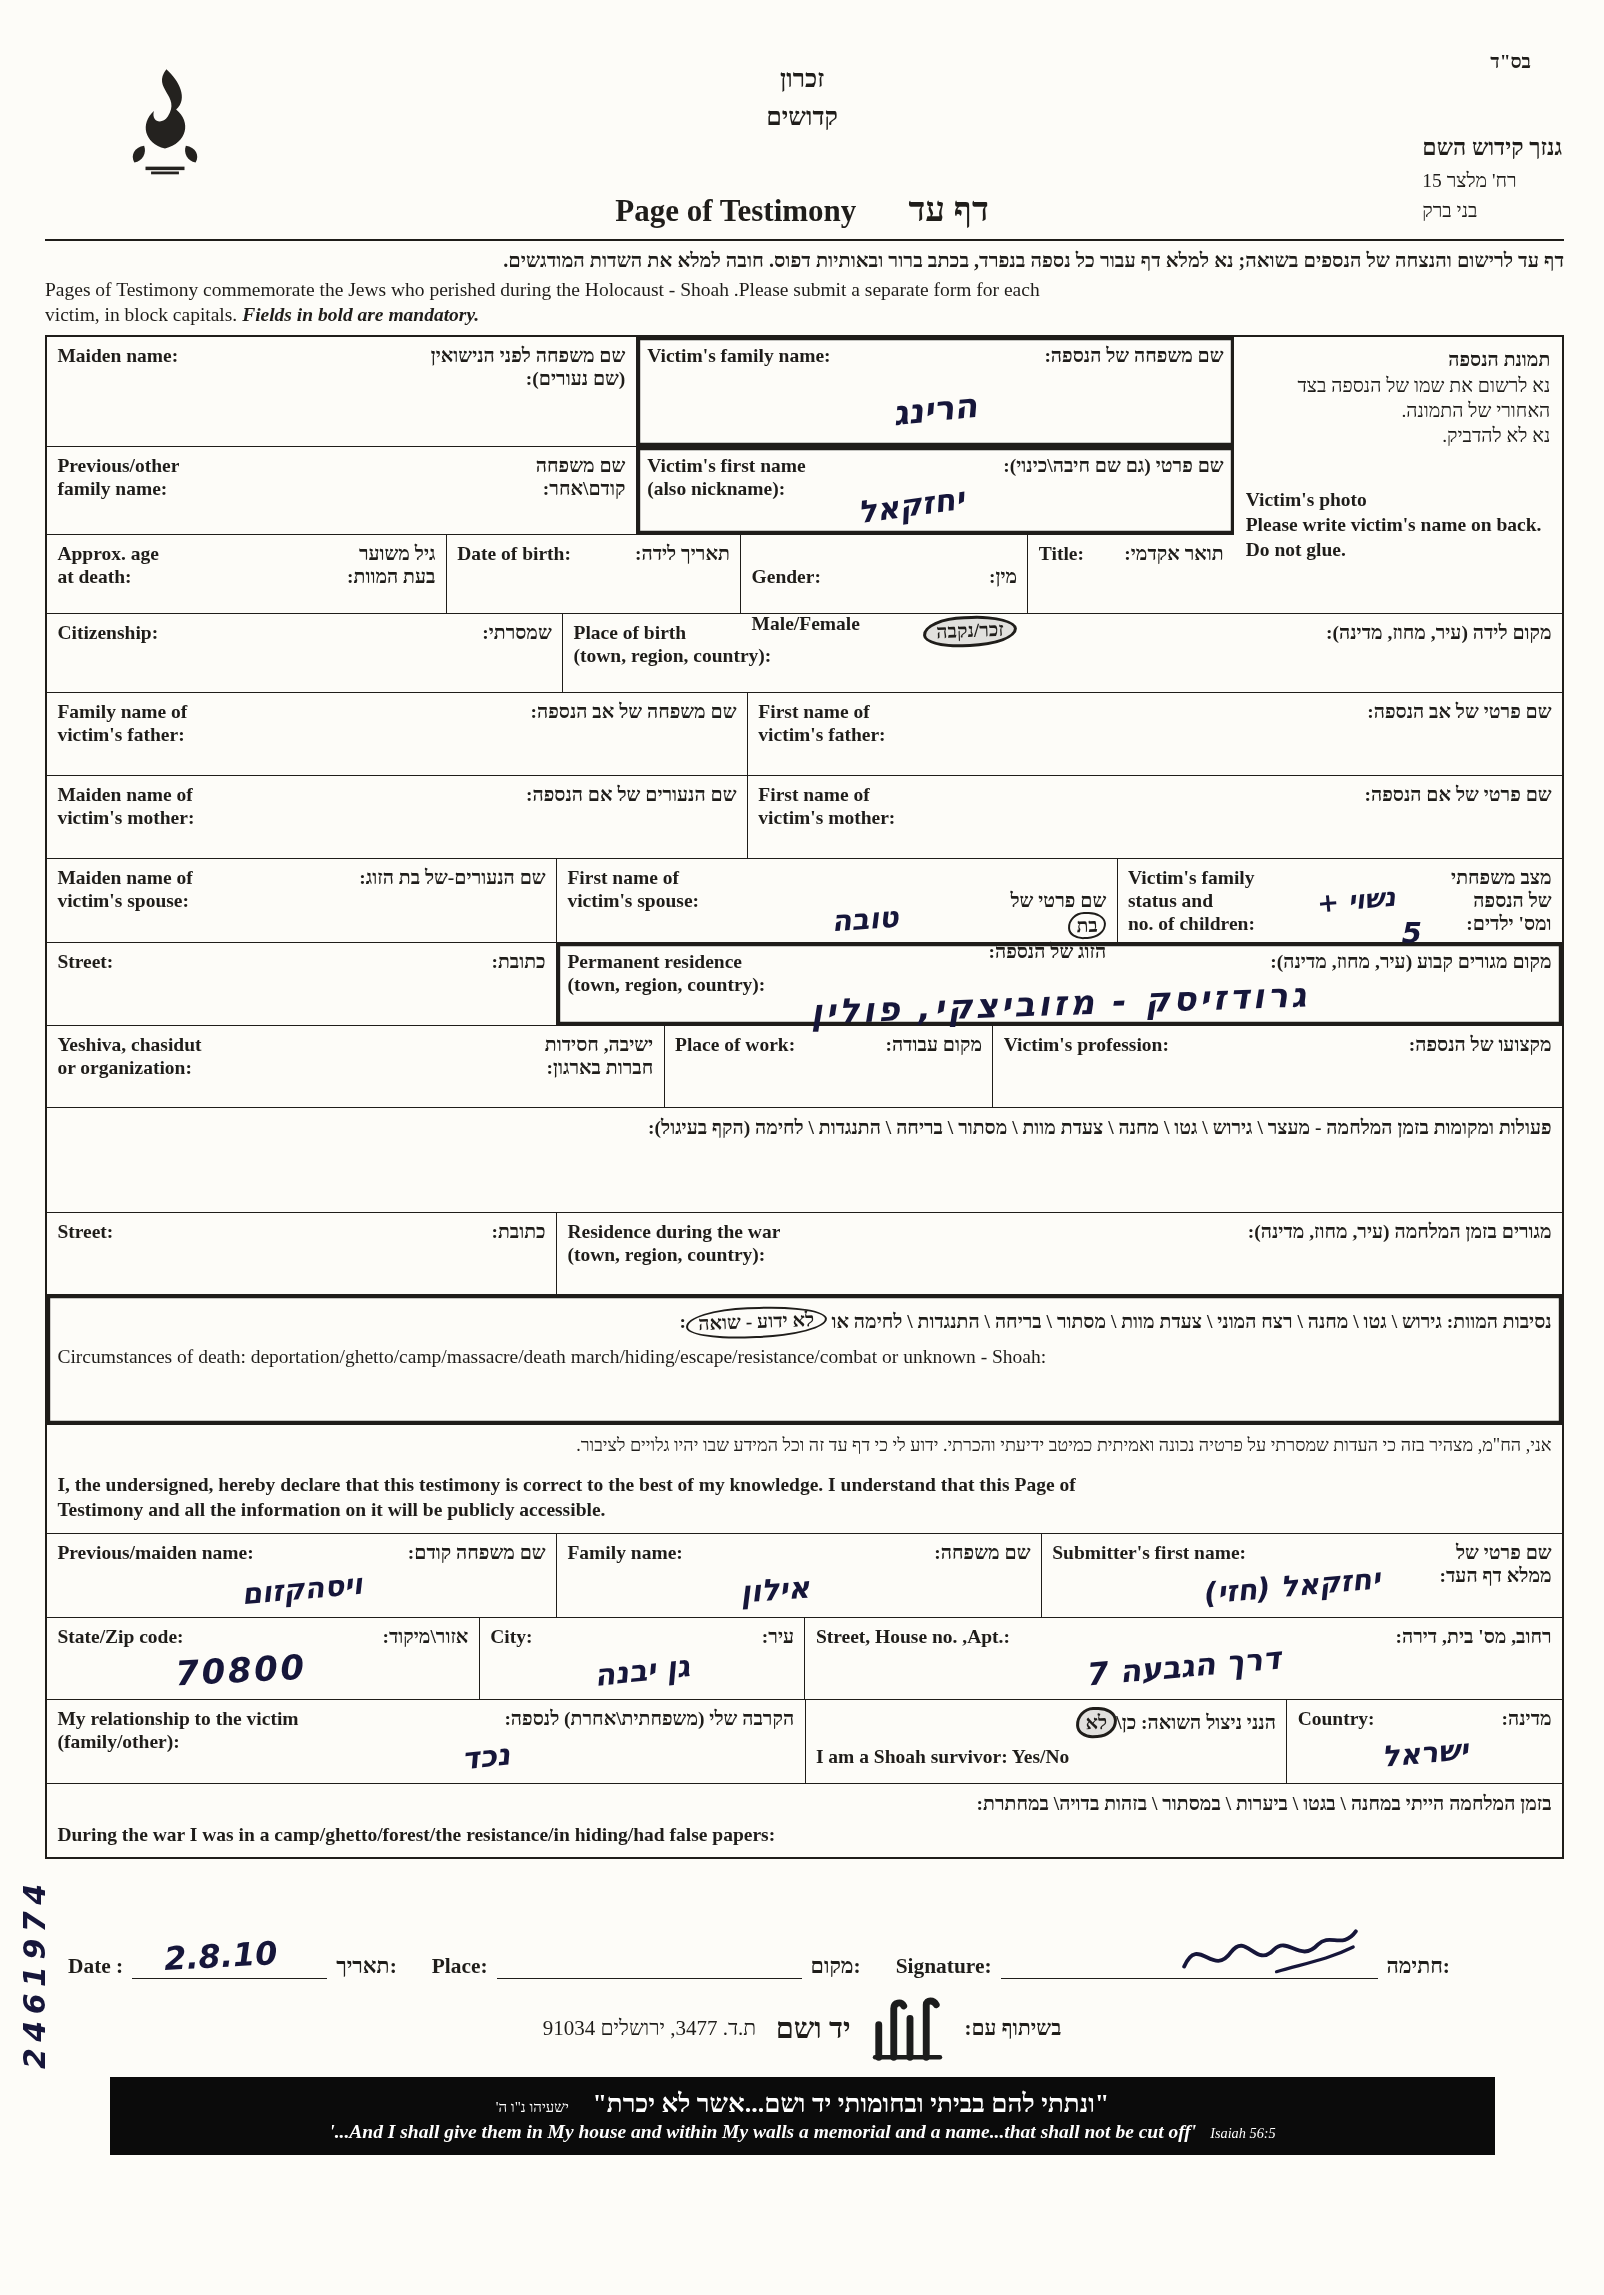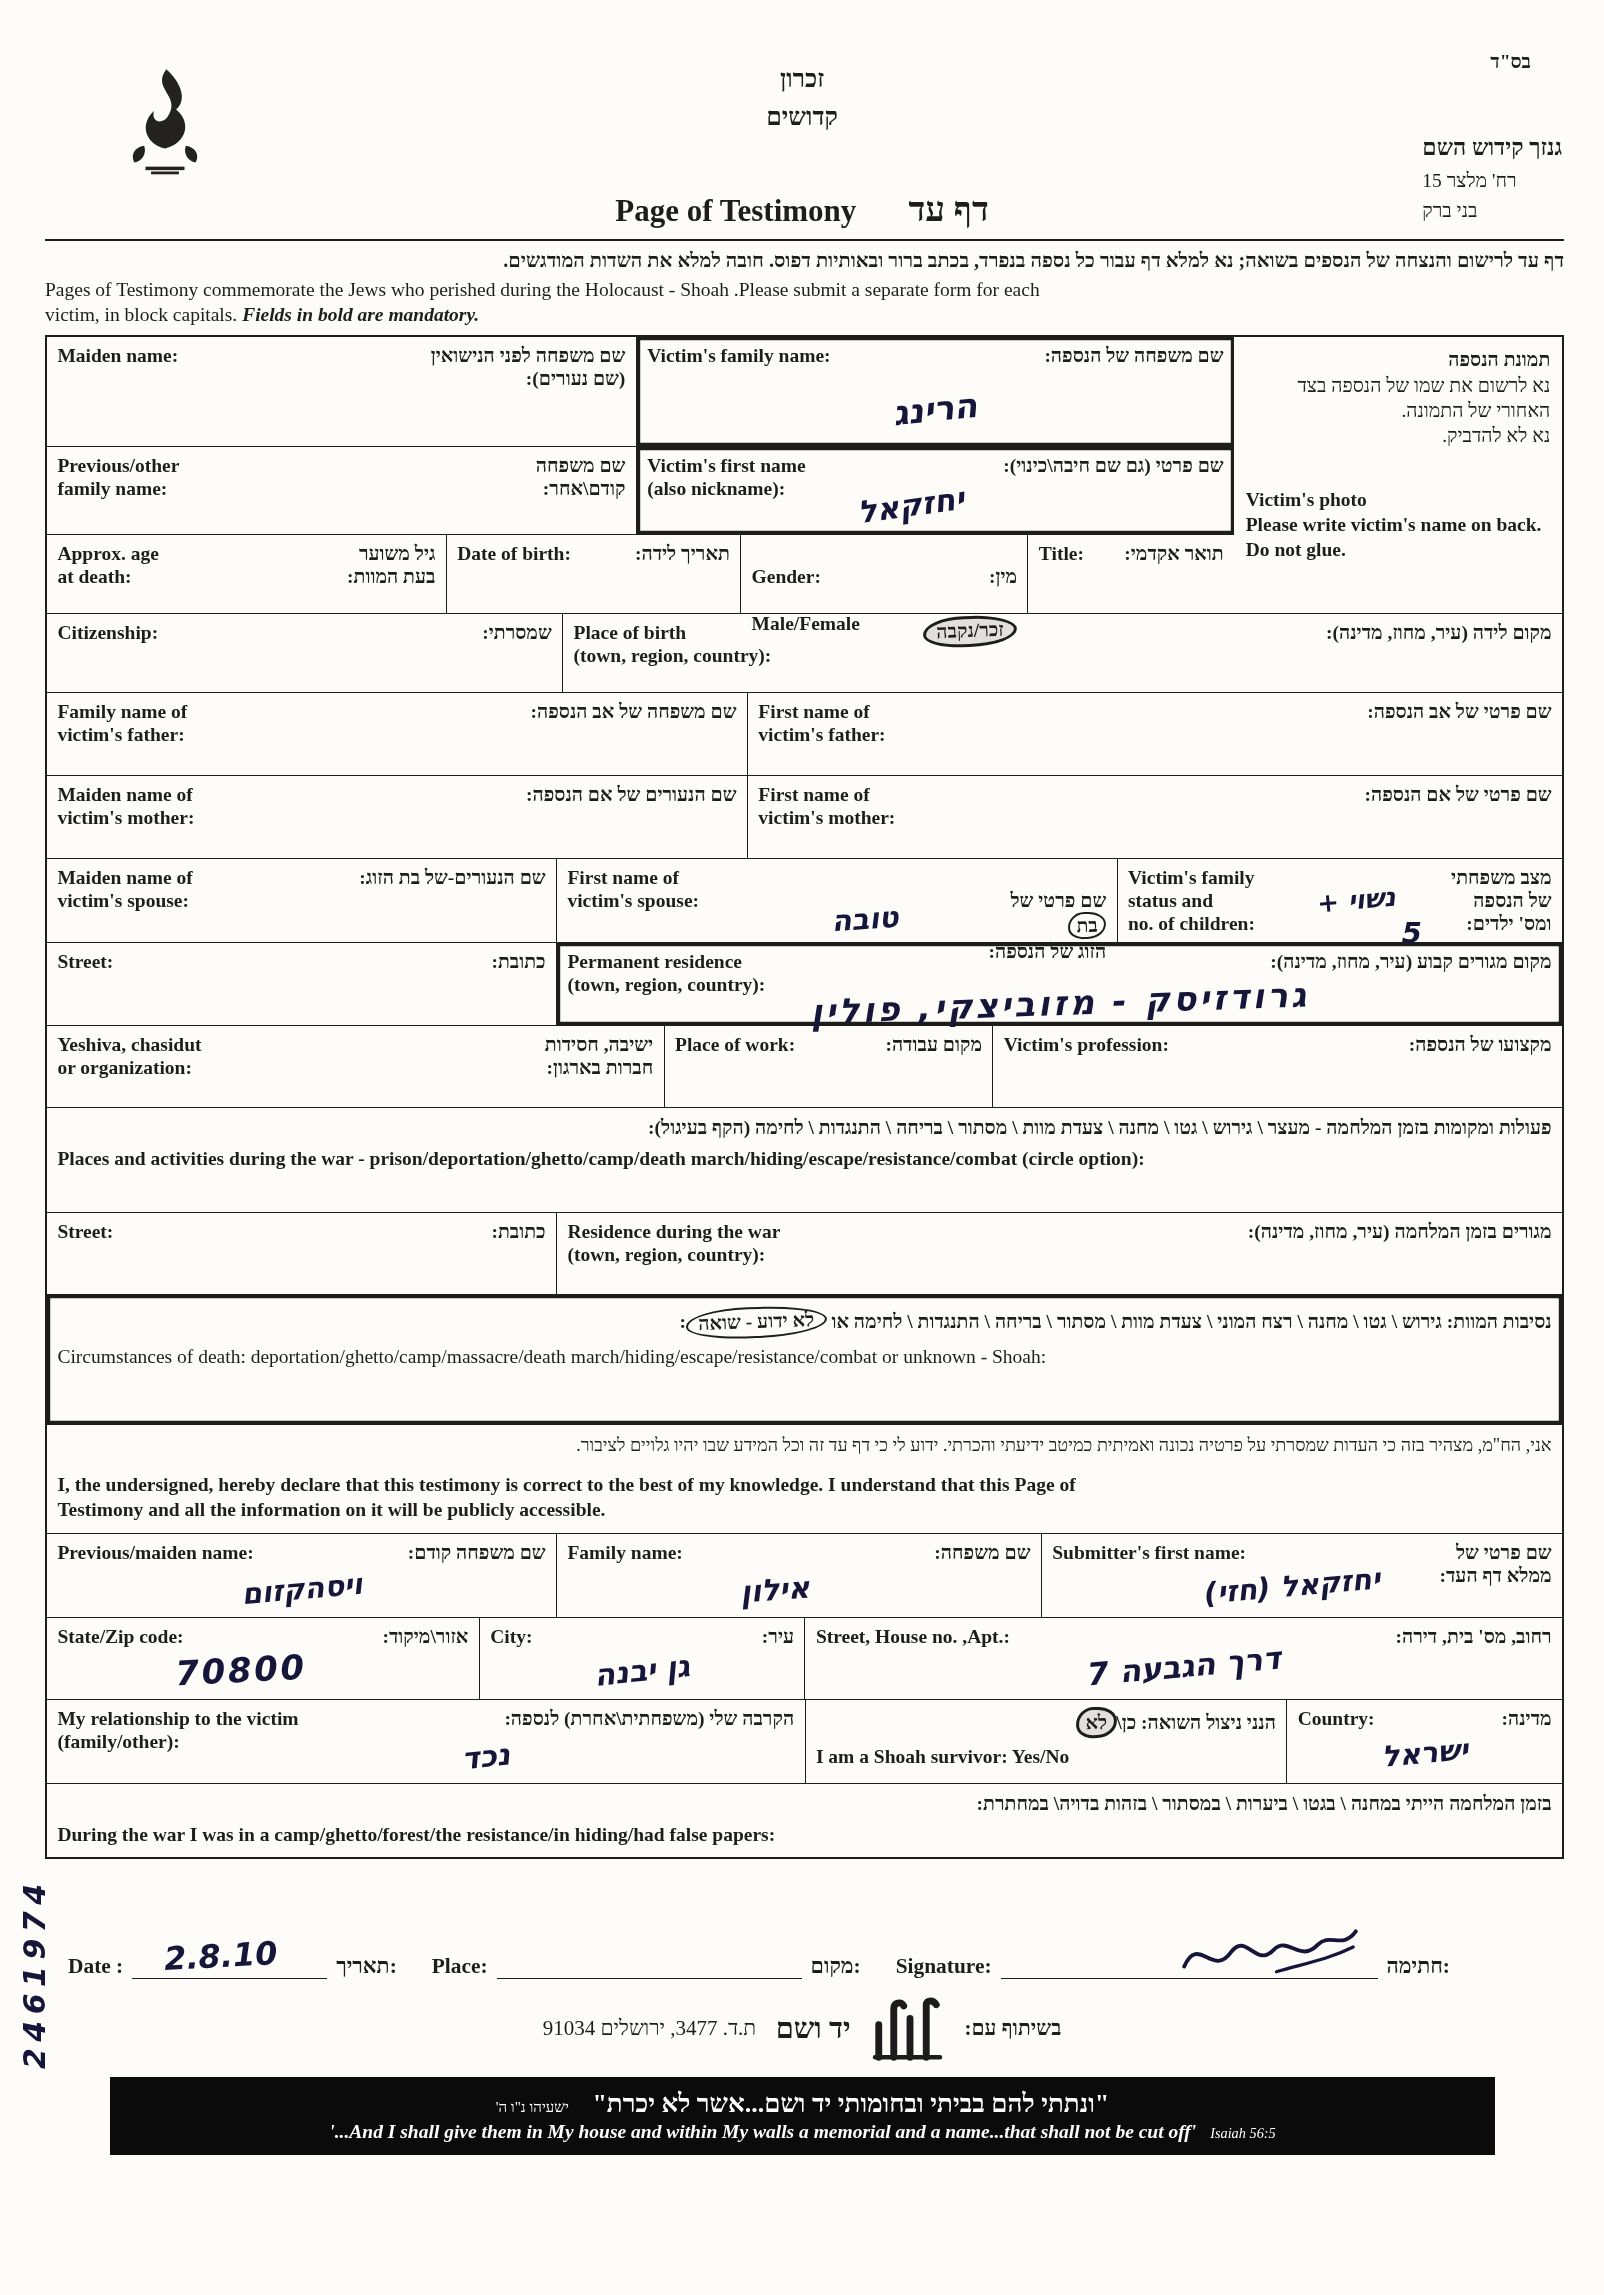--- a/index.html
+++ b/index.html
@@ -325,21 +325,20 @@
         <div class="labels">
             <span class="en">Victim's profession:</span>
             <span class="he">מקצועו של הנספה:</span>
           </div>
       </div>
     </div>
 
     <div class="row" style="height:105px">
       <div class="cell">
         <div class="he-line">פעולות ומקומות בזמן המלחמה - מעצר \ גירוש \ גטו \ מחנה \ צעדת מוות \ מסתור \ בריחה \ התנגדות \ לחימה (הקף בעיגול):</div>
-        <div class="en-line">Places and activities during the war - prison/deportation/ghetto/camp/death march/hiding/escape/resistance/combat (circle option):</div>
       </div>
     </div>
 
     <div class="row" style="height:82px">
       <div class="cell" style="flex:0 0 33.6%">
         <div class="labels">
             <span class="en">Street:</span>
             <span class="he">כתובת:</span>
           </div>
       </div>

